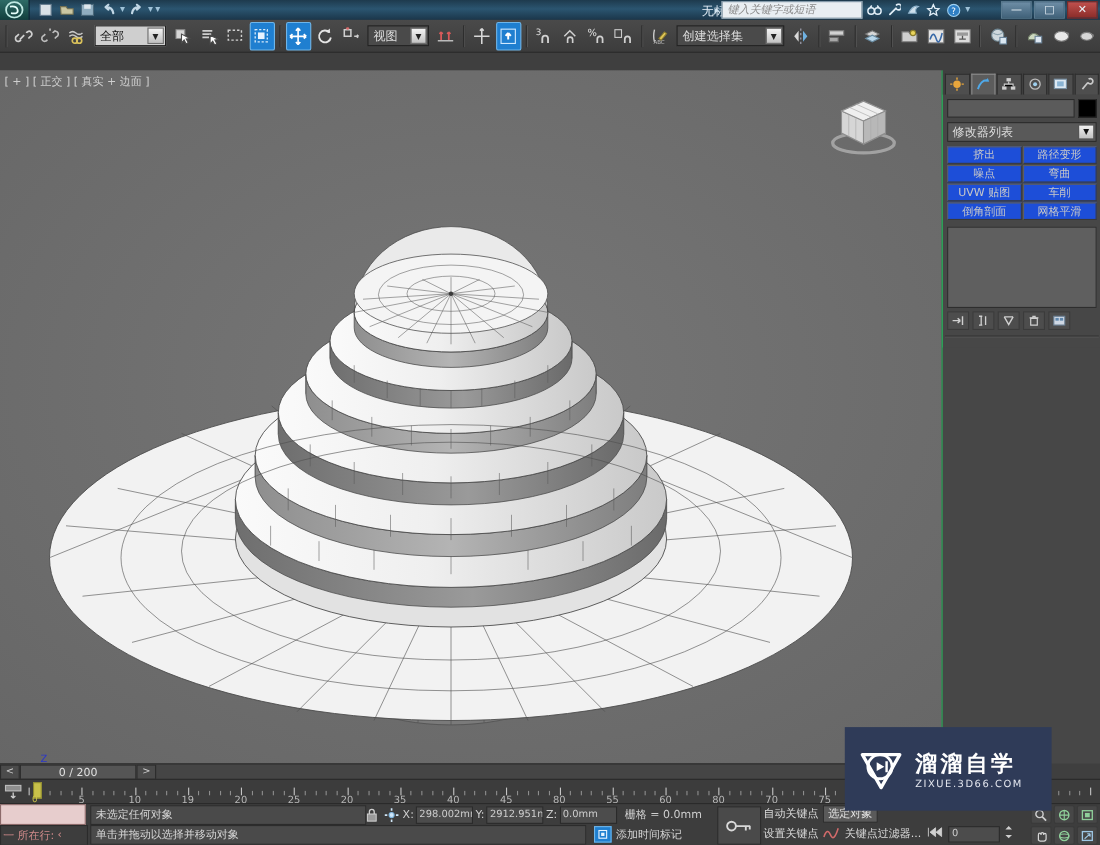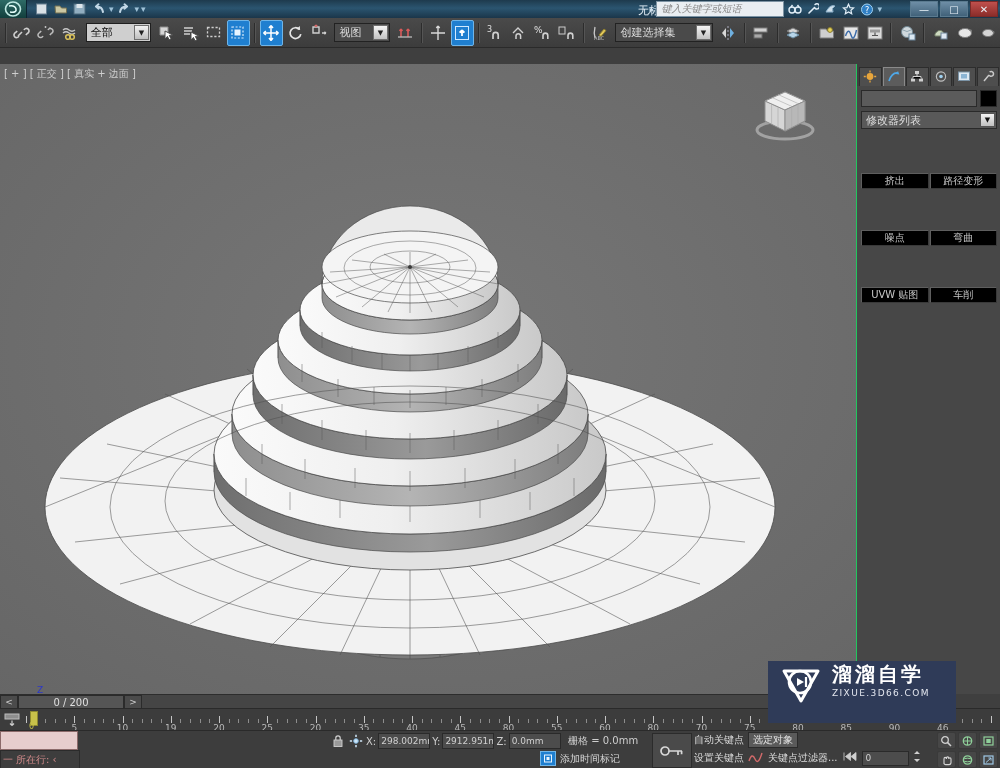--- a/index.html
+++ b/index.html
@@ -47,21 +47,21 @@
   .cmdpanel{position:absolute;left:856px;top:64px;width:144px;height:630px;background:#474747;border-left:1px solid #22c55e;}
   .cp-tabs{height:20px;display:flex;align-items:center;gap:1px;padding:2px 2px 0 2px;background:#3f3f3f;}
   .cptab{width:22px;height:18px;display:flex;align-items:center;justify-content:center;background:#4e4e4e;border:1px solid #2d2d2d;border-bottom:none;}
   .cptab.sel{background:#5c5c5c;border-color:#8a8a8a;}
   .cp-namerow{display:flex;align-items:center;padding:4px 4px 2px 4px;gap:3px;}
   .cp-name{flex:1;height:15px;background:#5b5b5b;border:1px solid #2a2a2a;}
   .cp-swatch{width:15px;height:15px;background:#000;border:1px solid #2a2a2a;}
   .cp-modlist{margin:2px 4px;height:16px;background:#595959;border:1px solid #2a2a2a;display:flex;align-items:center;padding-left:4px;position:relative;font-size:11px;color:#dcdcdc;}
   .cp-modlist .arw{position:absolute;right:1px;top:1px;width:13px;height:12px;background:linear-gradient(#f2f2f2,#c0c0c0);border:1px solid #555;display:flex;align-items:center;justify-content:center;font-size:7px;color:#111;}
   .cp-grid{display:grid;grid-template-columns:1fr 1fr;gap:1px;margin:4px 4px 0 4px;}
-  .cp-gbtn{height:14px;background:#000000;border:1px solid #393939;border-top-color:#5e5e5e;border-left-color:#5e5e5e;font-size:10px;color:#c8c8c8;display:flex;align-items:center;justify-content:center;margin-top:40px;}
+  .cp-gbtn{height:14px;background:#1d4ed8;border:1px solid #393939;border-top-color:#5e5e5e;border-left-color:#5e5e5e;font-size:10px;color:#c8c8c8;display:flex;align-items:center;justify-content:center;}
   .cp-stack{margin:6px 4px 0 4px;height:72px;background:#5f5f5f;border:1px solid #2e2e2e;}
   .cp-stackbtns{display:flex;align-items:center;gap:3px;margin:3px 4px 0 4px;height:16px;}
   .cp-sbtn{width:18px;height:15px;display:flex;align-items:center;justify-content:center;border:1px solid #3b3b3b;background:#4d4d4d;}
   .cp-divider{height:1px;background:#333;margin:6px 2px 0 2px;border-bottom:1px solid #5a5a5a;}
   .cp-body{position:absolute;left:0;right:0;top:252px;bottom:0;background:#474747;}
 
   
   .tl-slider{position:absolute;left:0;top:694px;width:856px;height:14px;background:#454545;border-top:1px solid #2d2d2d;display:flex;align-items:center;}
   .tl-arrow{width:16px;height:12px;background:#4b4b4b;border:1px solid #2b2b2b;display:flex;align-items:center;justify-content:center;font-size:9px;color:#d0d0d0;}
   .tl-handle{width:104px;height:12px;background:#555;border:1px solid #2b2b2b;display:flex;align-items:center;justify-content:center;font-size:10px;color:#e0e0e0;}
@@ -98,21 +98,21 @@
   .selobj{height:14px;background:#5a5a5a;border:1px solid #2b2b2b;font-size:10px;color:#e4e4e4;display:flex;align-items:center;padding:0 4px;}
   .setkey{position:absolute;left:694px;top:19px;display:flex;align-items:center;gap:4px;}
   .setkey .t{font-size:10px;color:#dcdcdc;}
   .kfilter{font-size:10px;color:#dcdcdc;}
   .spinfield{width:42px;height:13px;background:#4c4c4c;border:1px solid #2a2a2a;font-size:9px;color:#d0d0d0;display:flex;align-items:center;padding-left:3px;}
   .navgrp{position:absolute;right:2px;top:1px;display:flex;flex-direction:column;gap:2px;}
   .navrow{display:flex;gap:2px;}
   .navbtn{width:17px;height:15px;display:flex;align-items:center;justify-content:center;border:1px solid #3a3a3a;background:#474747;border-radius:2px;}
 
   
-  .wm{position:absolute;left:768px;top:661px;width:178px;height:62px;background:#2f3b58;display:flex;gap:8px;padding-left:10px;z-index:30;}
+  .wm{position:absolute;left:768px;top:661px;width:178px;height:76px;background:#2f3b58;display:flex;align-items:center;gap:8px;padding-left:10px;z-index:30;}
   .wm-txt{display:flex;flex-direction:column;}
   .wm-main{font-size:20px;color:#fff;letter-spacing:3px;font-weight:bold;}
   .wm-sub{font-size:9px;color:#e3e6ee;letter-spacing:1.4px;}
 </style>
 </head>
 <body>
 
 <div class="app">
 
   <div class="titlebar">
@@ -784,20 +784,22 @@
 
     <div class="mx-listener">
       <div class="mx-pink"></div>
       <div class="mx-row">
         <span>一</span>
         <span>所在行:</span>
         <span>‹</span>
       </div>
     </div>
 
+    <div class="st-main">未选定任何对象</div>
+    <div class="st-prompt">单击并拖动以选择并移动对象</div>
 
     <div class="st-lockbtn">
       <svg width="12" height="14">
           <rect x="2" y="6" width="8" height="6.5" fill="#9a9a9a" stroke="#d0d0d0" stroke-width="0.9"></rect>
           <path d="M3.8 6 v-2 a2.2 2.2 0 0 1 4.4 0 v2" fill="none" stroke="#d0d0d0" stroke-width="1.2"></path>
         </svg>
     </div>
     <div class="st-selbtn">
       <svg width="14" height="14">
           <circle cx="7" cy="7" r="2.3" fill="#cfe6f8" stroke="#7fb4dc"></circle>

